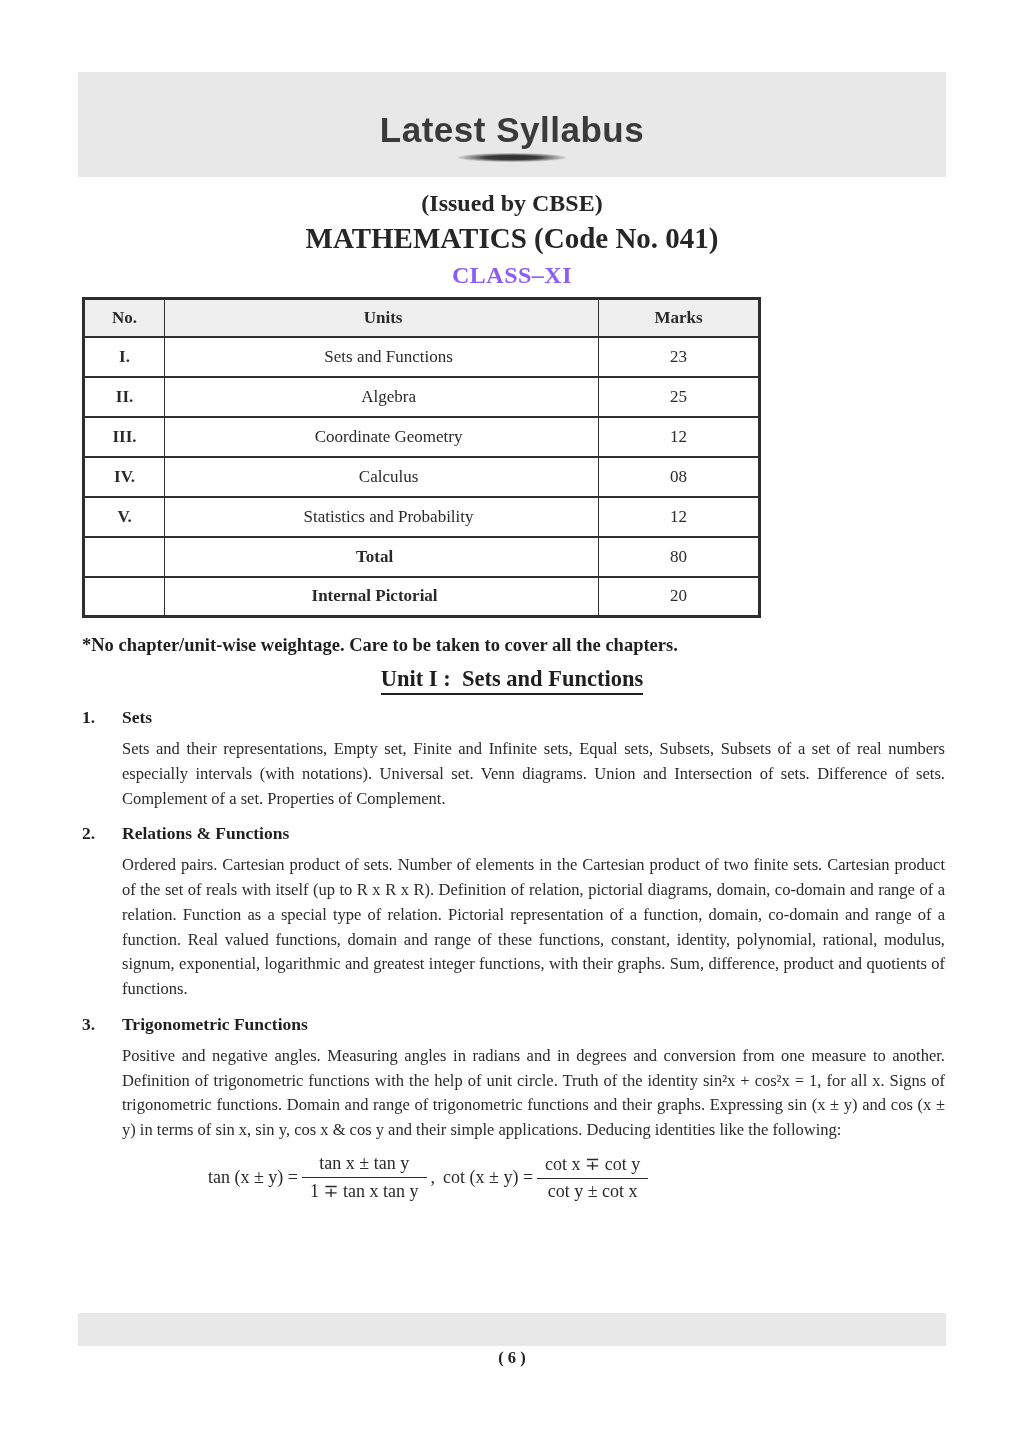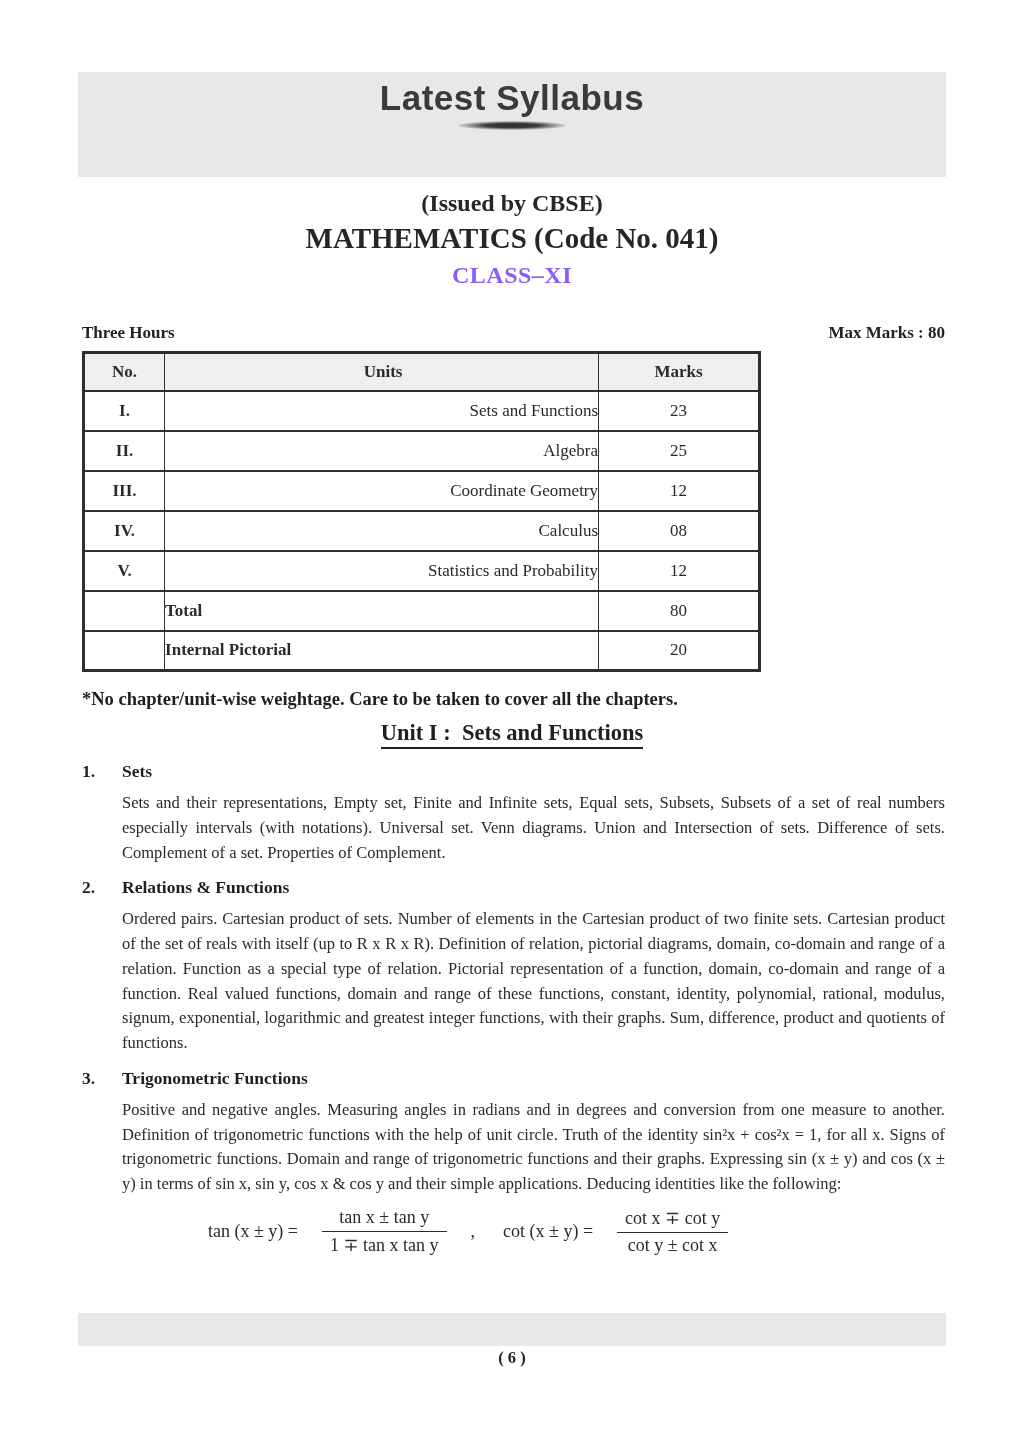--- a/index.html
+++ b/index.html
@@ -12,21 +12,21 @@
     font-family: "Liberation Serif", "DejaVu Serif", serif;
     color: #222222;
     overflow: hidden;
   }
   
   .banner {
     margin: 72px 78px 0 78px;
     height: 105px;
     background: #e8e8e8;
     text-align: center;
-    padding-top: 8px;
+    padding-top: 40px;
   }
   .banner-title {
     font-family: "Liberation Sans", "DejaVu Sans", sans-serif;
     font-weight: bold;
     font-size: 35px;
     color: #3a3a3a;
     letter-spacing: 0.5px;
     line-height: 1;
   }
   .swoosh {
@@ -86,23 +86,23 @@
     height: 38px;
     background: #efefef;
     font-weight: bold;
     text-align: center;
   }
   .units-table td { height: 40px; background: #ffffff; }
   .col-no    { width: 86px;  text-align: center; }
   .col-unit  { width: 465px; text-align: left; padding-left: 3px; }
   .col-marks { width: 171px; text-align: center; }
   .cell-no   { text-align: center; font-weight: bold; }
-  .cell-unit { text-align: right; padding-left: 14px; }
+  .cell-unit { text-align: center; padding-left: 14px; }
   .cell-marks{ text-align: center; }
-  .cell-summary-label { text-align: left; padding-right: 14px; font-weight: bold; }
+  .cell-summary-label { text-align: center; padding-right: 14px; font-weight: bold; }
   
   .footnote {
     margin: 17px 79px 0 82px;
     font-size: 18.5px;
     font-weight: bold;
     color: #1f1f1f;
   }
   .unit-heading {
     margin-top: 10px;
     text-align: center;
@@ -134,21 +134,20 @@
     text-align: justify;
     color: #2a2a2a;
   }
   
   .formula-row {
     margin: 10px 0 0 122px;
     display: flex;
     align-items: center;
     font-size: 18px;
     color: #2a2a2a;
-    gap: 20px;
   }
   .formula-row .plain { padding: 0 4px; }
   .frac { display: inline-block; text-align: center; vertical-align: middle; }
   .frac .num { display: block; padding: 0 8px 3px 8px; border-bottom: 1.6px solid #2a2a2a; }
   .frac .den { display: block; padding: 2px 8px 0 8px; }
   
   .bottom-bar {
     position: absolute;
     left: 78px;
     top: 1313px;
@@ -174,24 +173,20 @@
 
   <div class="banner">
     <div class="banner-title">Latest Syllabus</div>
     <div class="swoosh"></div>
   </div>
 
   <div class="issued-by">(Issued by CBSE)</div>
   <div class="subject-title">MATHEMATICS (Code No. 041)</div>
   <div class="class-line">CLASS–XI</div>
 
-  <div class="marks-row">
-    <span>Three Hours</span>
-    <span>Max Marks : 80</span>
-  </div>
 
   <table class="units-table">
     <thead>
       <tr>
         <th class="col-no">No.</th>
         <th class="col-unit">Units</th>
         <th class="col-marks">Marks</th>
       </tr>
     </thead>
     <tbody>

